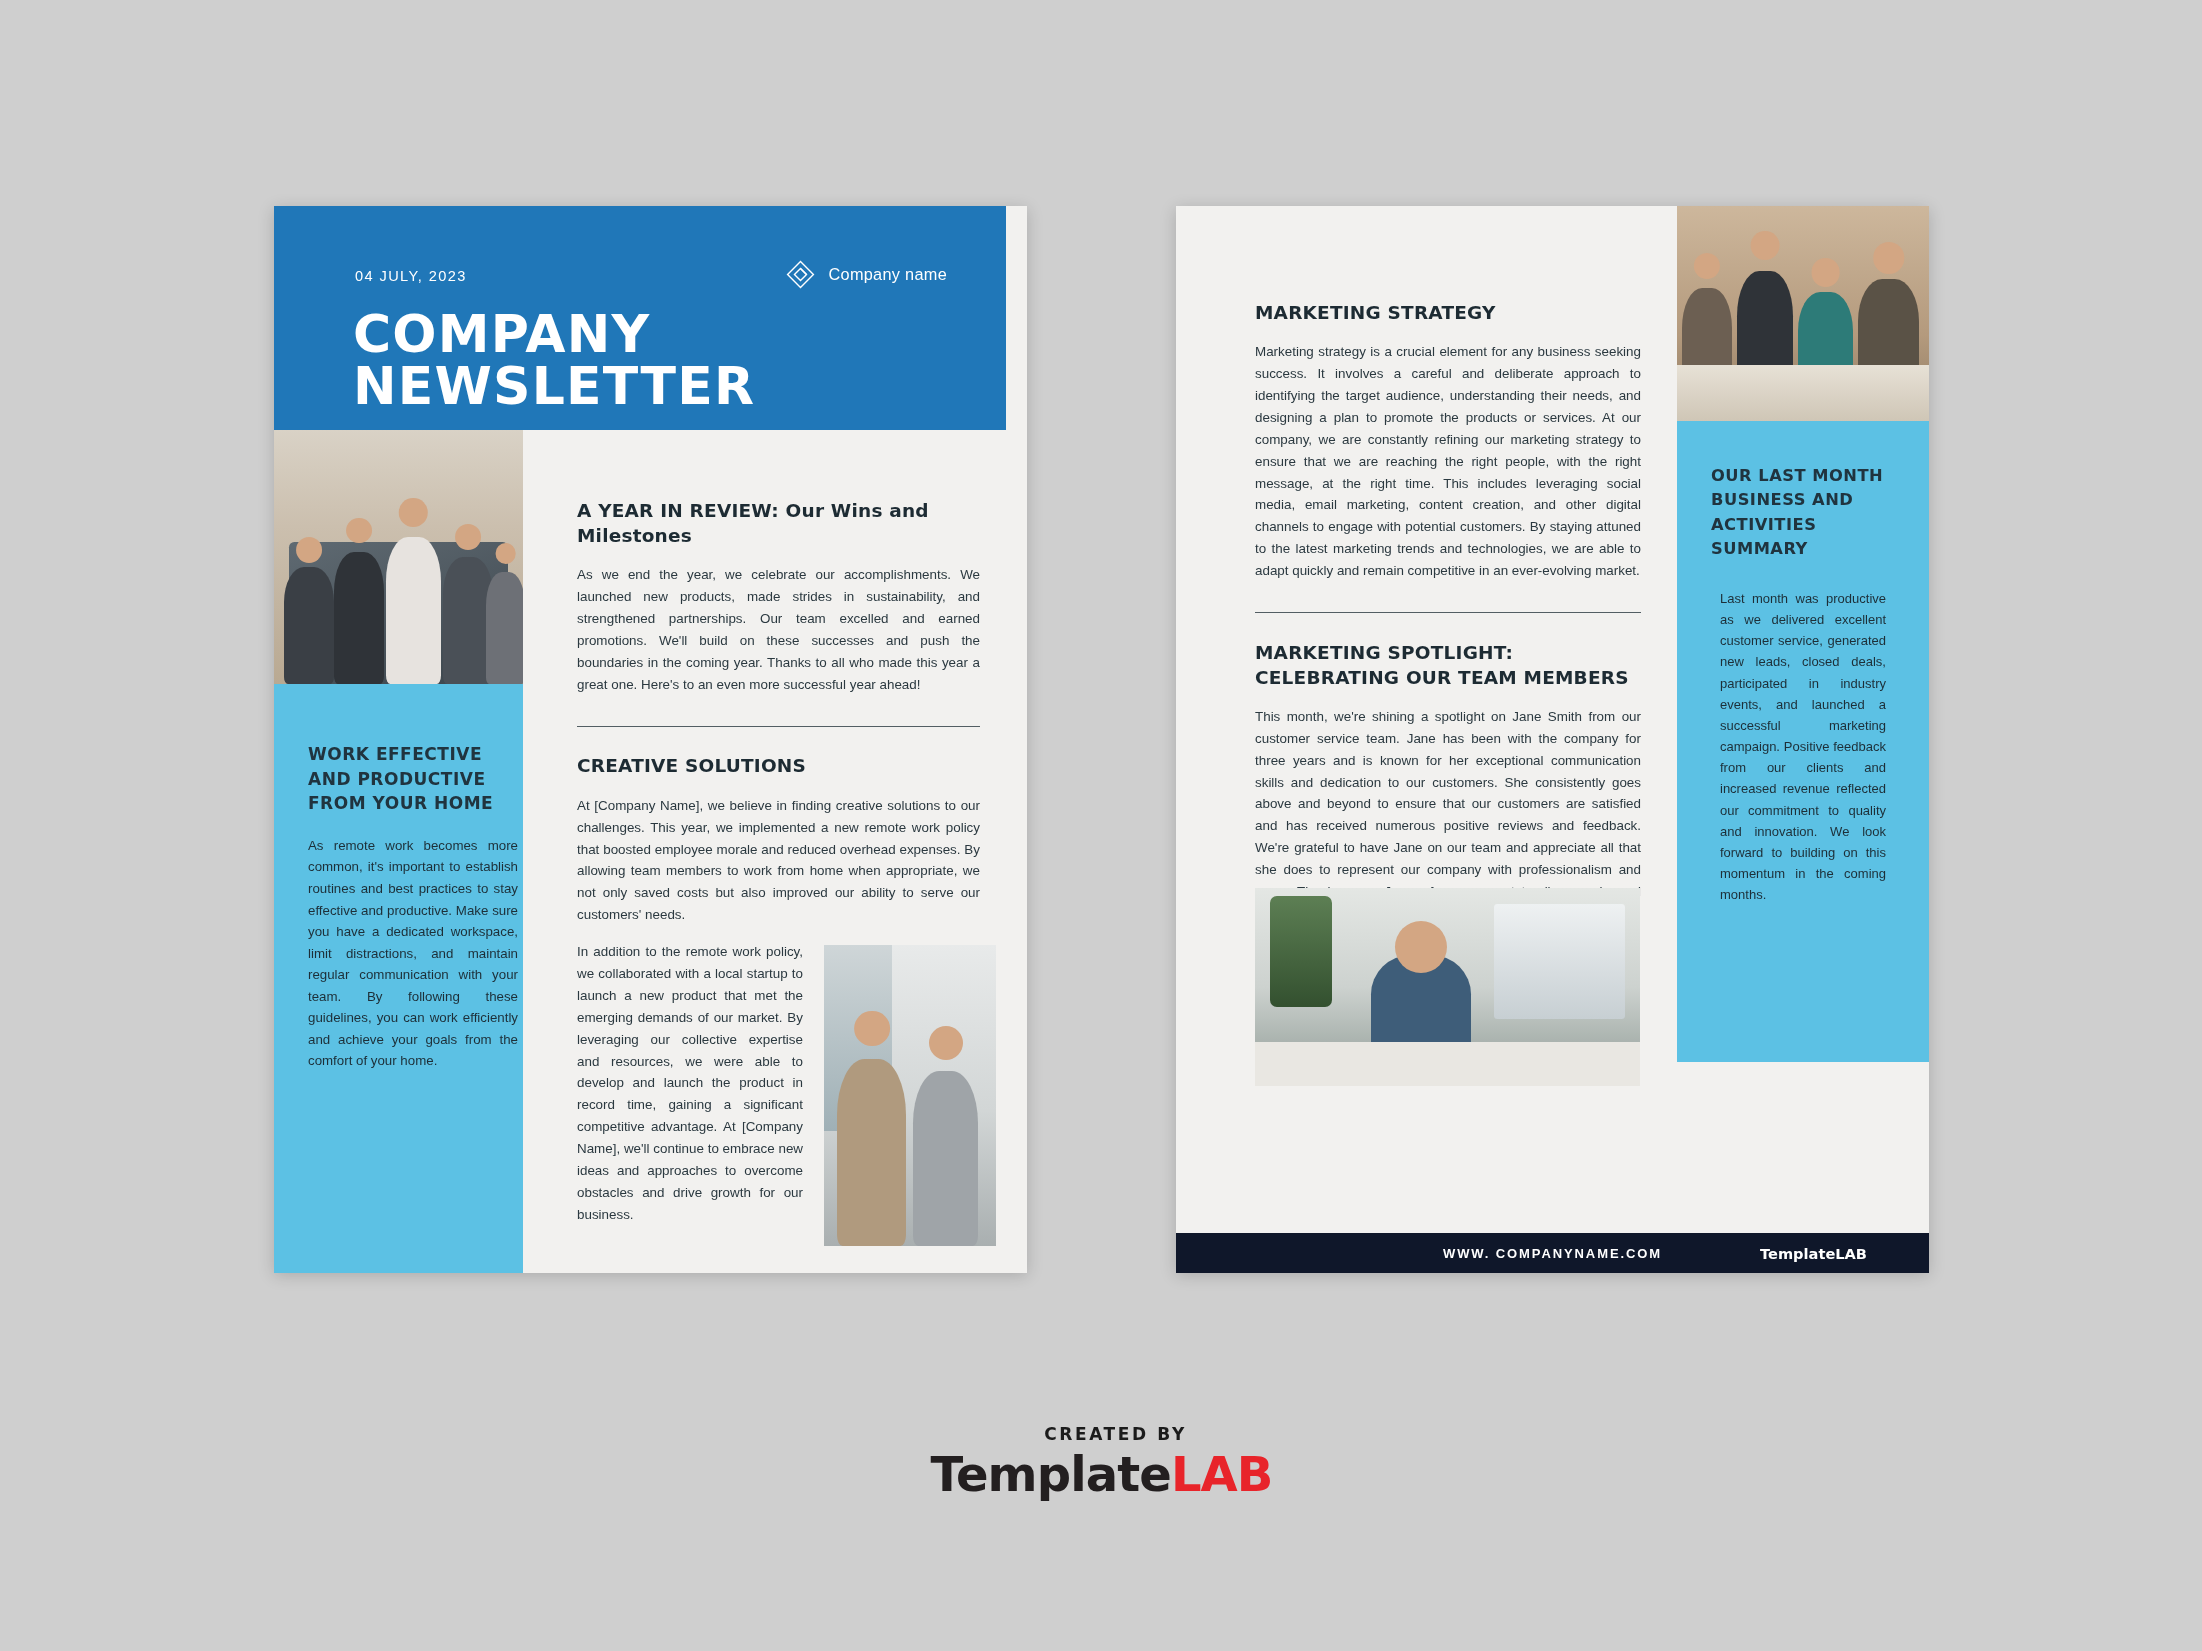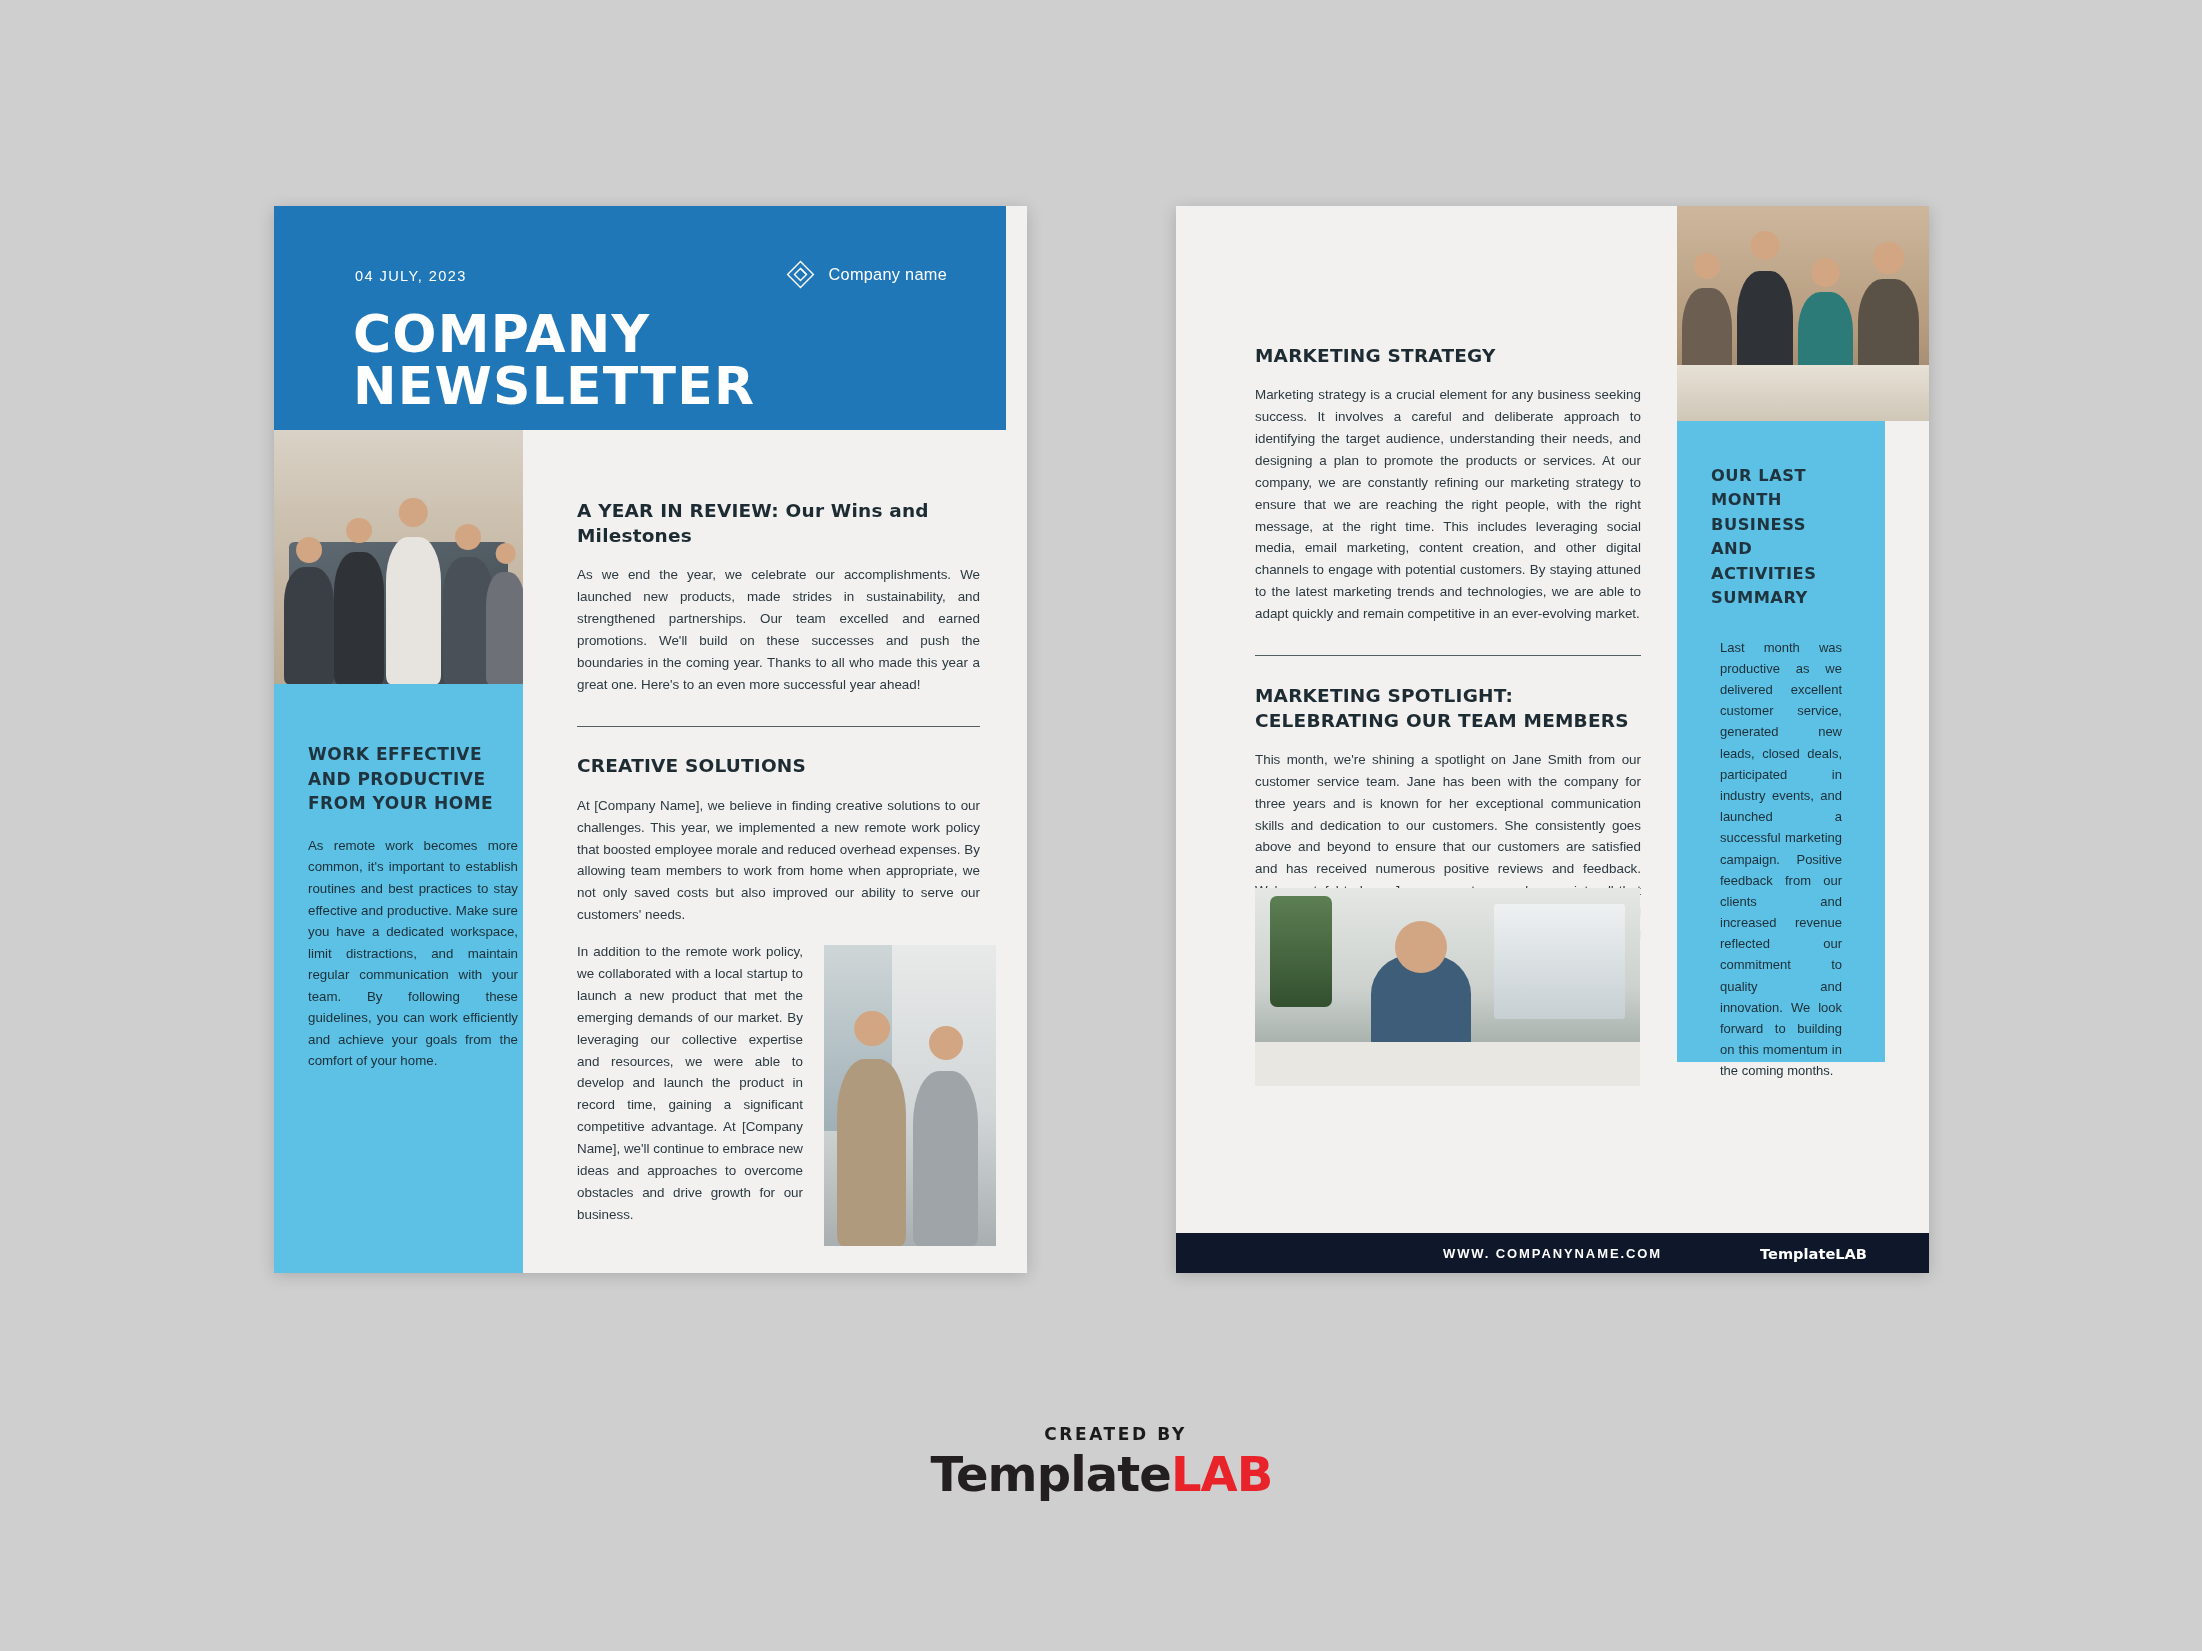--- a/index.html
+++ b/index.html
@@ -174,42 +174,41 @@
   .p2-main {
     position: absolute;
     left: 0;
     top: 0;
     width: 501px;
     height: 1067px;
     background: #f2f1ef;
   }
   .p2-main-inner {
     padding: 95px 36px 0 79px;
-    margin-top: 43px;
   }
   .p2-right {
     position: absolute;
     left: 501px;
     top: 0;
     width: 252px;
     height: 1067px;
   }
   .p2-photo {
     position: absolute;
     left: 0; top: 0;
     width: 252px;
     height: 215px;
     background: #8d979c;
     overflow: hidden;
   }
   .p2-aside {
     position: absolute;
     left: 0;
     top: 215px;
-    width: 208px;
+    width: 252px;
     height: 641px;
     background: #5cc1e4;
   }
   .p2-aside h3 {
     margin: 0;
     padding: 43px 34px 0 34px;
     font-size: 16.3px;
     line-height: 1.5;
     letter-spacing: 0.5px;
     color: #20343f;

